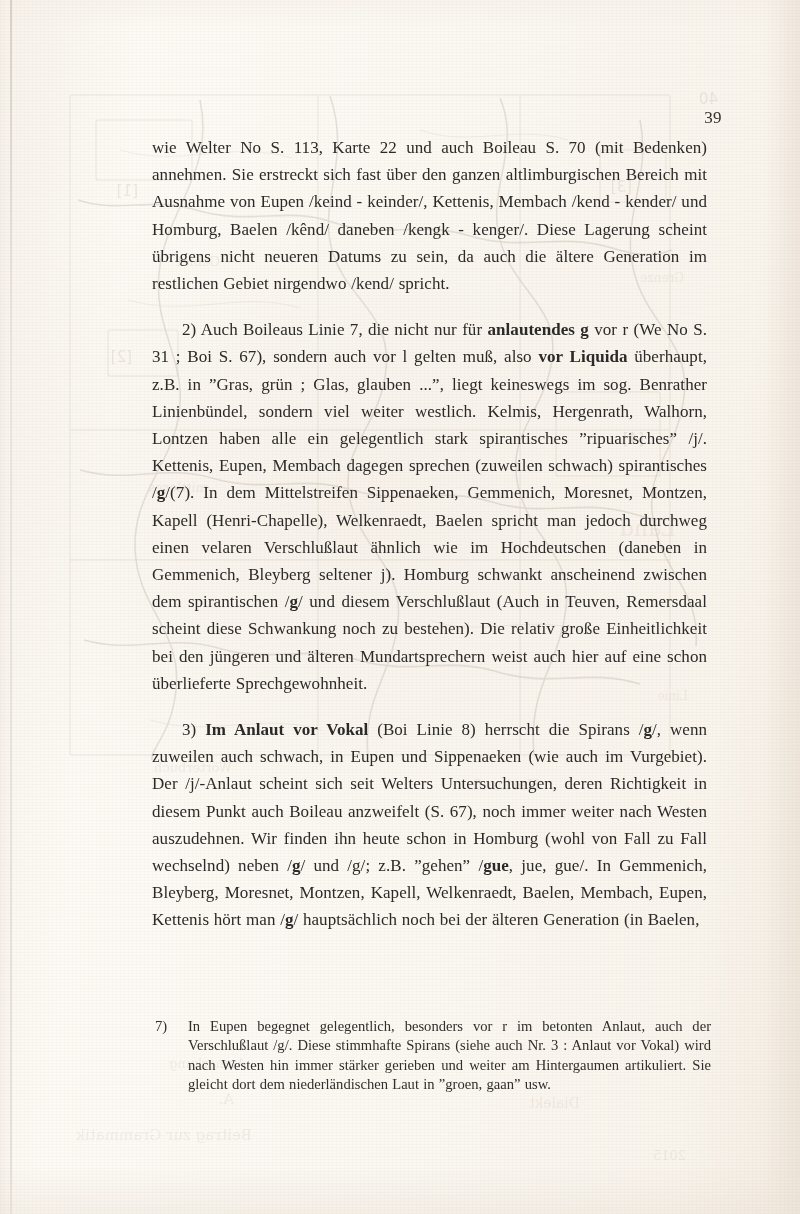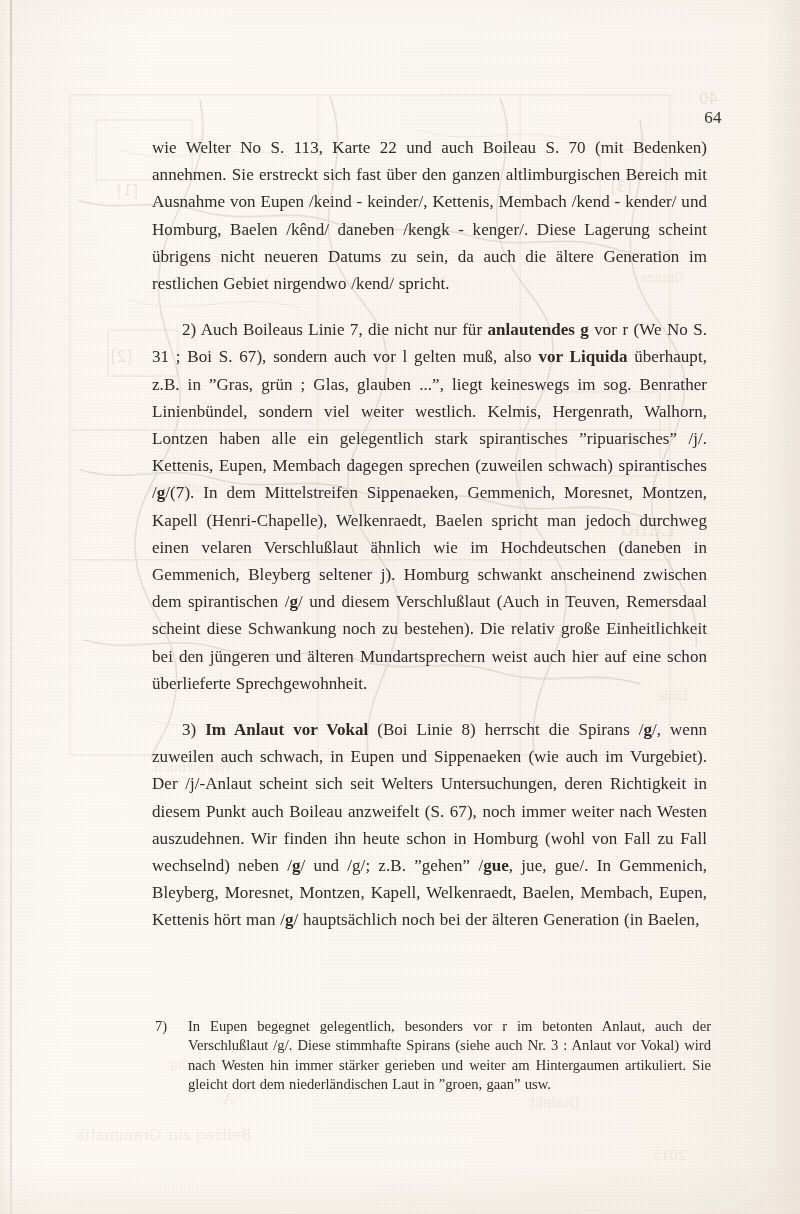--- a/index.html
+++ b/index.html
@@ -189,21 +189,21 @@
       </g>
     </svg>
   </div>
 
   <div class="edge-top-shade"></div>
   <div class="edge-left-shade"></div>
   <div class="edge-left-line"></div>
   <div class="edge-right-shade"></div>
   <div class="edge-bottom-shade"></div>
 
-  <div class="folio">64</div>
+  <div class="folio">39</div>
 
   <div id="column">
     <p class="body" id="p0"><span>wie Welter No S. 113, Karte 22 und auch Boileau S. 70 (mit Bedenken) annehmen. Sie erstreckt sich fast über den ganzen altlimburgischen Bereich mit Ausnahme von Eupen /keind - keinder/, Kettenis, Membach /kend - kender/ und Homburg, Baelen /kênd/ daneben /kengk - kenger/. Diese Lagerung scheint übrigens nicht neueren Datums zu sein, da auch die ältere Generation im restlichen Gebiet nirgendwo /kend/ spricht.</span></p>
     <p class="body indent" id="p1"><span>2) Auch Boileaus Linie 7, die nicht nur für </span><b>anlautendes g</b><span> vor r (We No S. 31 ; Boi S. 67), sondern auch vor l gelten muß, also </span><b>vor Liquida</b><span> überhaupt, z.B. in ”Gras, grün ; Glas, glauben ...”, liegt keineswegs im sog. Benrather Linienbündel, sondern viel weiter westlich. Kelmis, Hergenrath, Walhorn, Lontzen haben alle ein gelegentlich stark spirantisches ”ripuarisches” /j/. Kettenis, Eupen, Membach dagegen sprechen (zuweilen schwach) spirantisches /</span><b>g</b><span>/(7). In dem Mittelstreifen Sippenaeken, Gemmenich, Moresnet, Montzen, Kapell (Henri-Chapelle), Welkenraedt, Baelen spricht man jedoch durchweg einen velaren Verschlußlaut ähnlich wie im Hochdeutschen (daneben in Gemmenich, Bleyberg seltener j). Homburg schwankt anscheinend zwischen dem spirantischen /</span><b>g</b><span>/ und diesem Verschlußlaut (Auch in Teuven, Remersdaal scheint diese Schwankung noch zu bestehen). Die relativ große Einheitlichkeit bei den jüngeren und älteren Mundartsprechern weist auch hier auf eine schon überlieferte Sprechgewohnheit.</span></p>
     <p class="body indent" id="p2"><span>3) </span><b>Im Anlaut vor Vokal</b><span> (Boi Linie 8) herrscht die Spirans /</span><b>g</b><span>/, wenn zuweilen auch schwach, in Eupen und Sippenaeken (wie auch im Vurgebiet). Der /j/-Anlaut scheint sich seit Welters Untersuchungen, deren Richtigkeit in diesem Punkt auch Boileau anzweifelt (S. 67), noch immer weiter nach Westen auszudehnen. Wir finden ihn heute schon in Homburg (wohl von Fall zu Fall wechselnd) neben /</span><b>g</b><span>/ und /g/; z.B. ”gehen” /</span><b>gue</b><span>, jue, gue/. In Gemmenich, Bleyberg, Moresnet, Montzen, Kapell, Welkenraedt, Baelen, Membach, Eupen, Kettenis hört man /</span><b>g</b><span>/ hauptsächlich noch bei der älteren Generation (in Baelen,</span></p>
   </div>
 
   <div id="footnote">
     <span class="fn-marker">7)</span>
     <span class="fn-text">In Eupen begegnet gelegentlich, besonders vor r im betonten Anlaut, auch der Verschlußlaut /g/. Diese stimmhafte Spirans (siehe auch Nr. 3 : Anlaut vor Vokal) wird nach Westen hin immer stärker gerieben und weiter am Hintergaumen artikuliert. Sie gleicht dort dem niederländischen Laut in ”groen, gaan” usw.</span>

